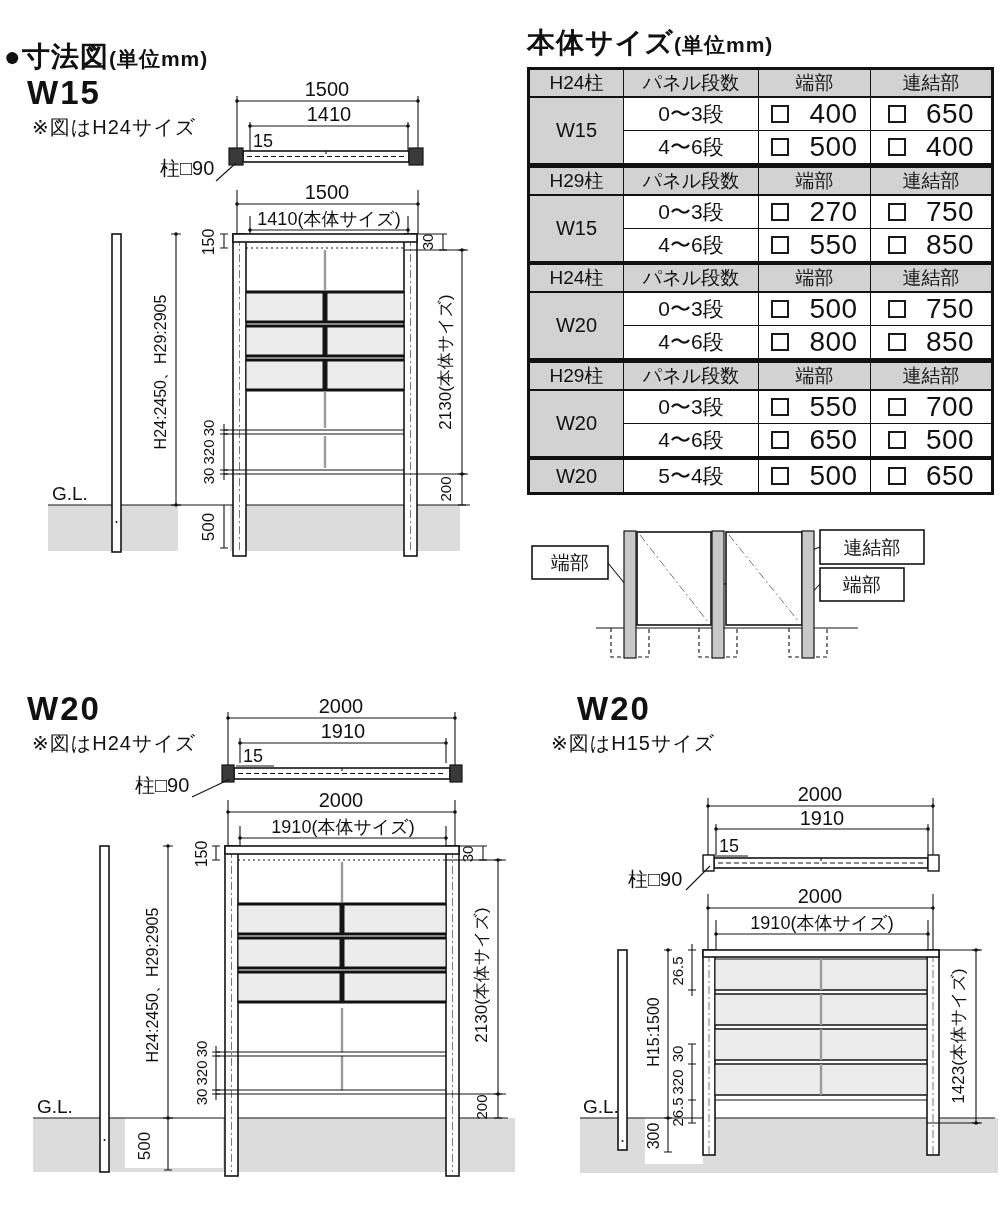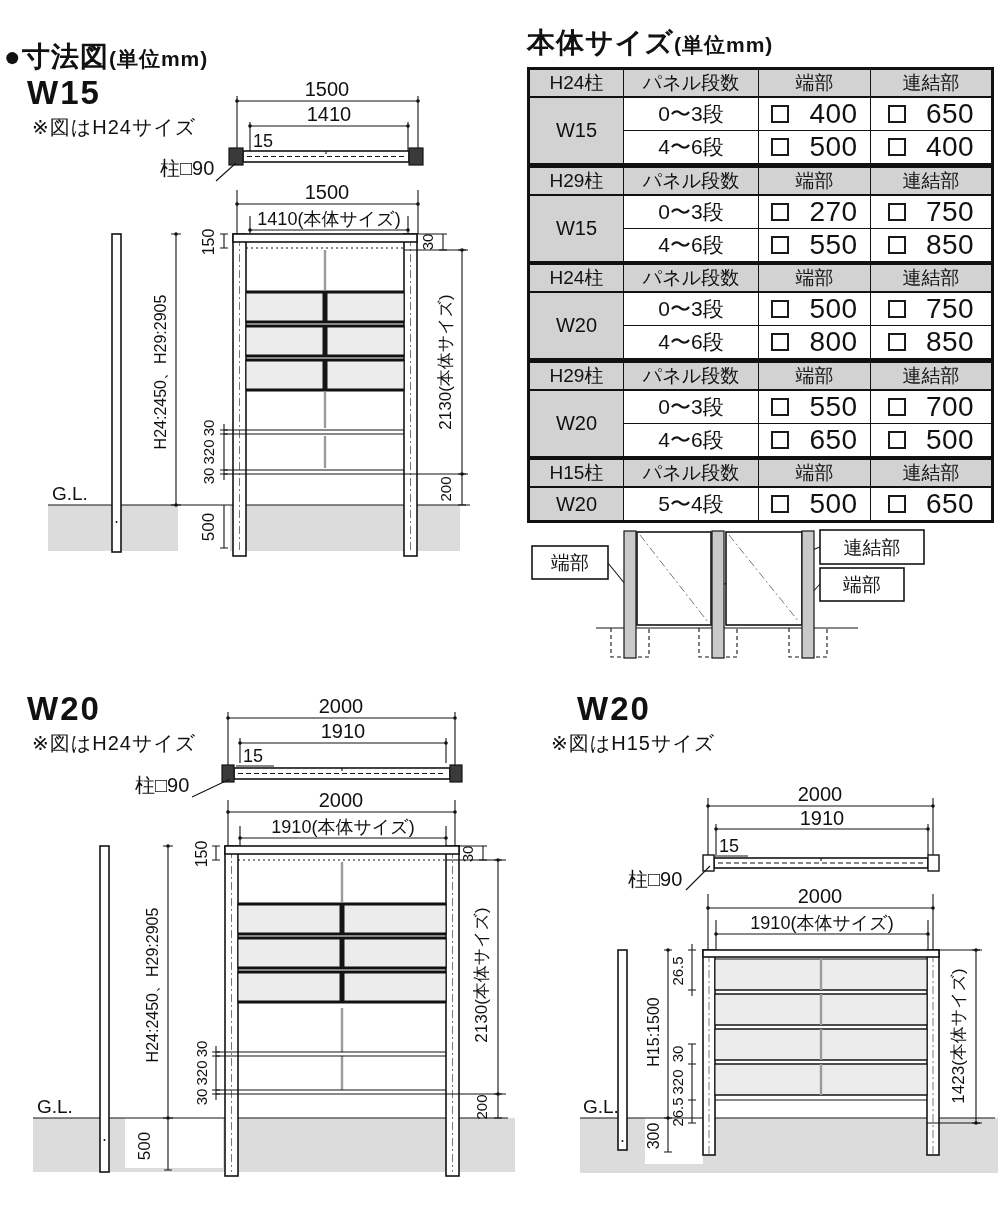--- a/index.html
+++ b/index.html
@@ -255,26 +255,20 @@
   </table>
 
 <table class="btable" style="top:457px">
   <colgroup>
       <col style="width:95px">
       <col style="width:135px">
       <col style="width:112px">
       <col>
     </colgroup>
   <tbody>
-      <tr class="hd">
-    <th>H15柱</th>
-    <th>パネル段数</th>
-    <th>端部</th>
-    <th>連結部</th>
-  </tr>
   <tr>
     <td class="size">W20</td>
     <td>5〜4段</td>
     <td>
           <div class="val">
             <span class="sq"></span>
             <span>500</span>
           </div>
         </td>
     <td>

